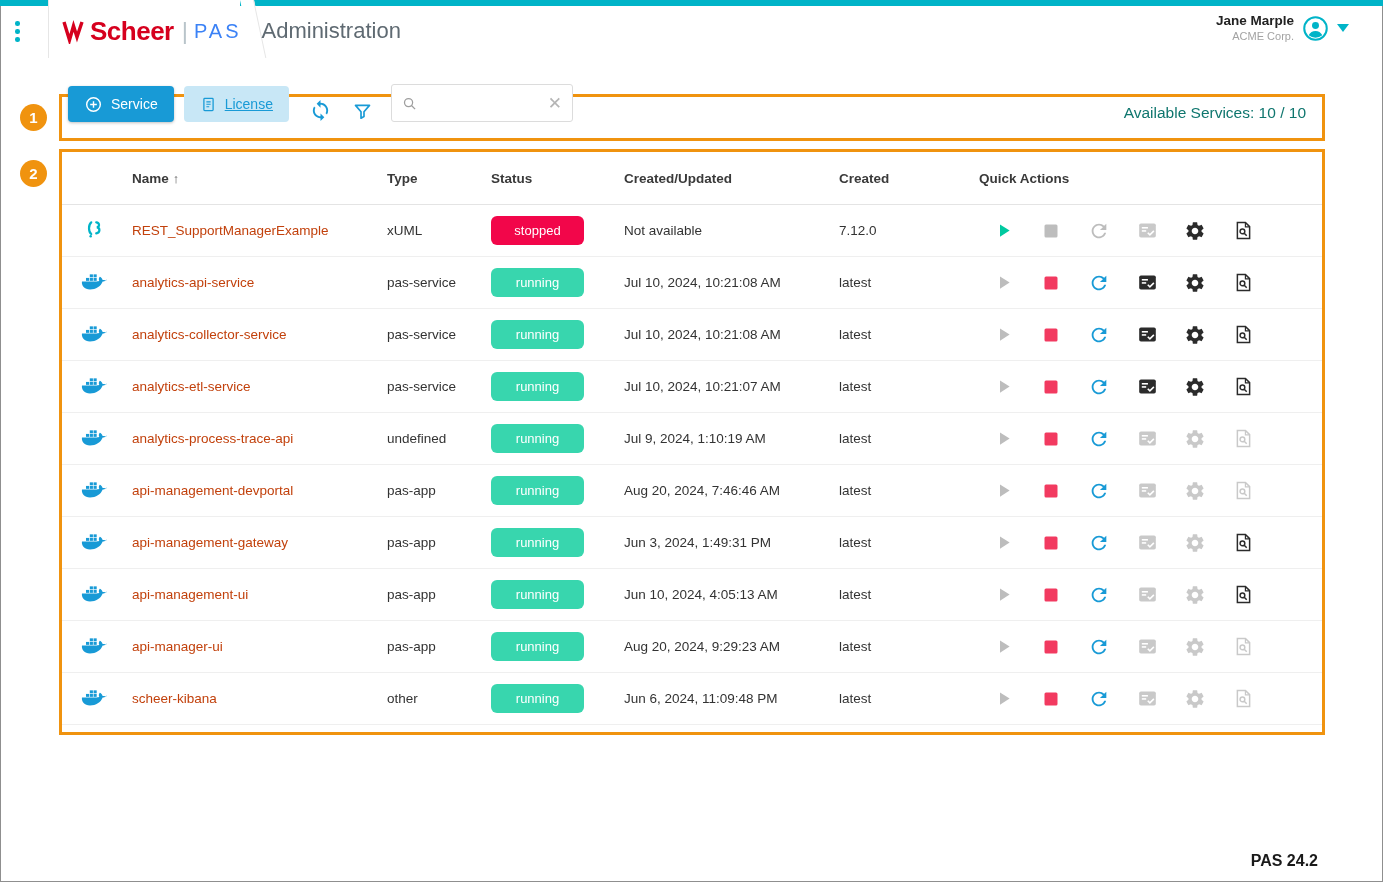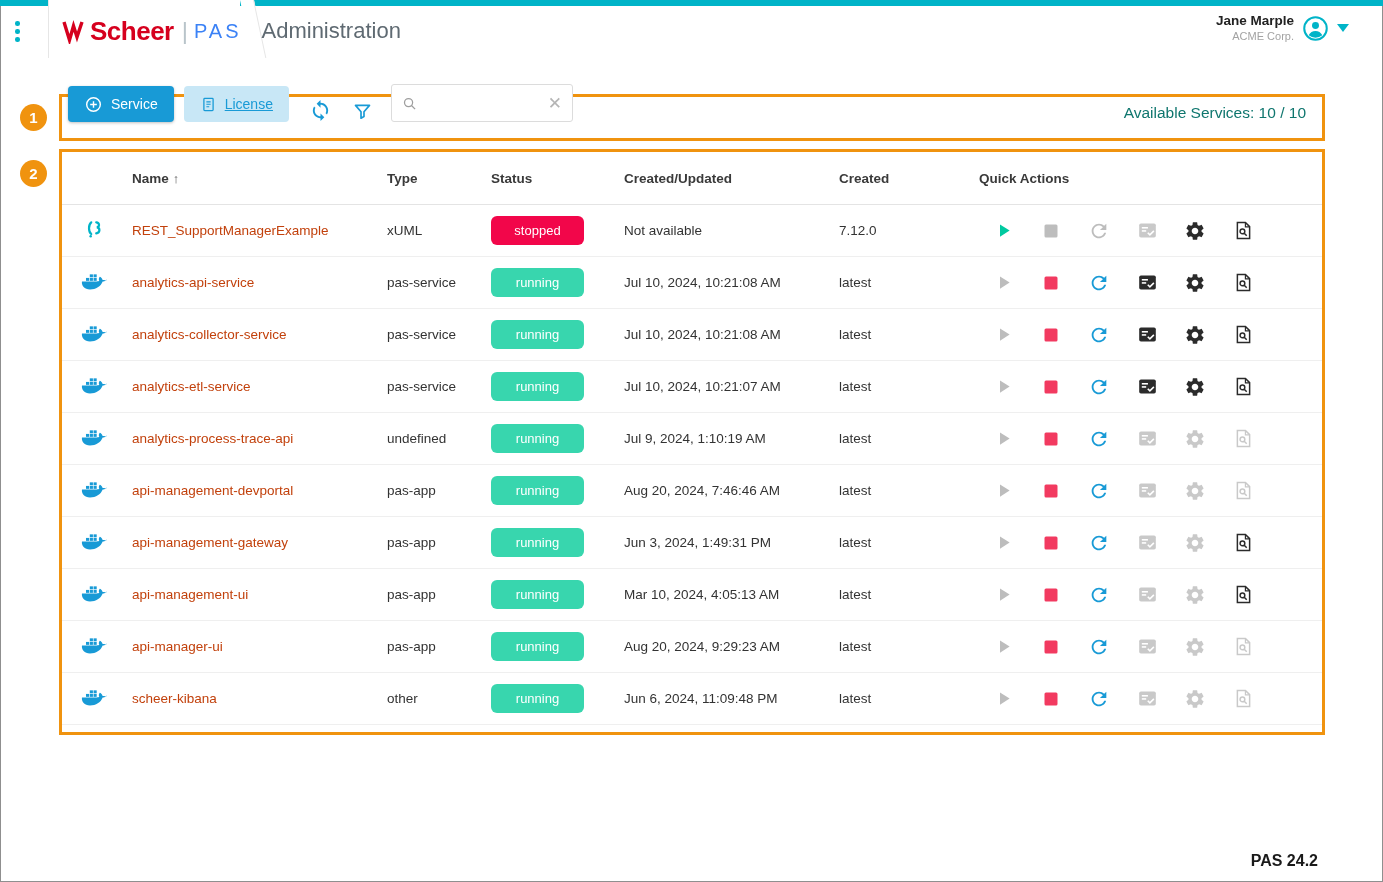--- a/index.html
+++ b/index.html
@@ -700,21 +700,21 @@
                   <rect x="8.1" y="1.9" width="2.9" height="2.7"></rect>
             <rect x="11.6" y="1.9" width="2.9" height="2.7"></rect>
             <path d="M23.3 7.6c-.7-.5-2.2-.7-3.4-.4-.1-1.1-.8-2-1.9-2.8l-.6-.4-.4.6c-.6.9-.8 2.3-.1 3.2-.4.3-1.2.6-2.3.6H.9c-.3 1.6.2 3.7 1.5 5.1C3.7 15 5.7 15.8 8.3 15.8c5.6 0 9.8-2.6 11.7-7.3.8 0 2.4 0 3.2-1.6.1-.1.3-.6.4-.8l.1-.3z"></path>
           </svg>
         </span>
       </span>
     </div>
     <div class="cell c-name"><a class="svc-link">api-management-ui</a></div>
     <div class="cell c-type">pas-app</div>
     <div class="cell c-status"><span class="badge running">running</span></div>
-    <div class="cell c-created">Mar 10, 2024, 4:05:13 AM</div>
+    <div class="cell c-created">Jun 10, 2024, 4:05:13 AM</div>
     <div class="cell c-version">latest</div>
     <div class="cell c-actions">
       <button class="qa play off">
         <span style="display:flex;">
           <svg width="21" height="21" viewBox="0 0 24 24" fill="currentColor">
                   <path d="M8 5v14l11-7z"></path>
                 </svg>
         </span>
       </button>
       <button class="qa stop on">

